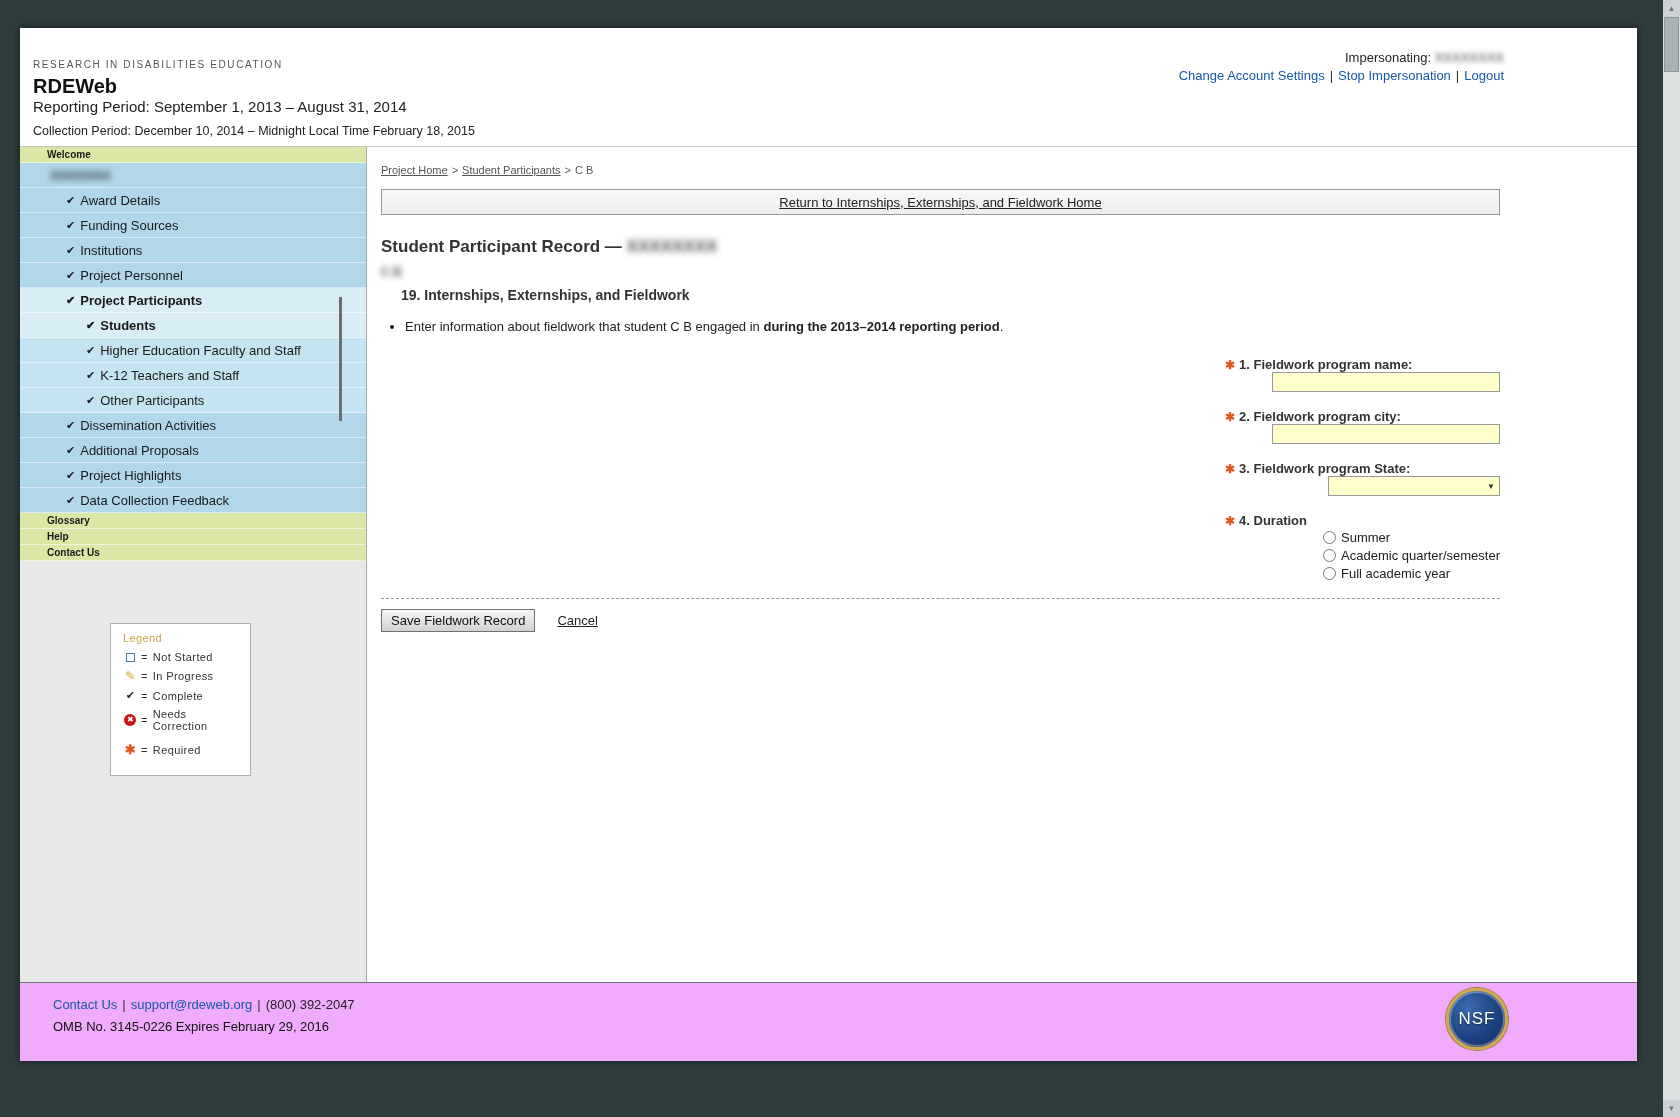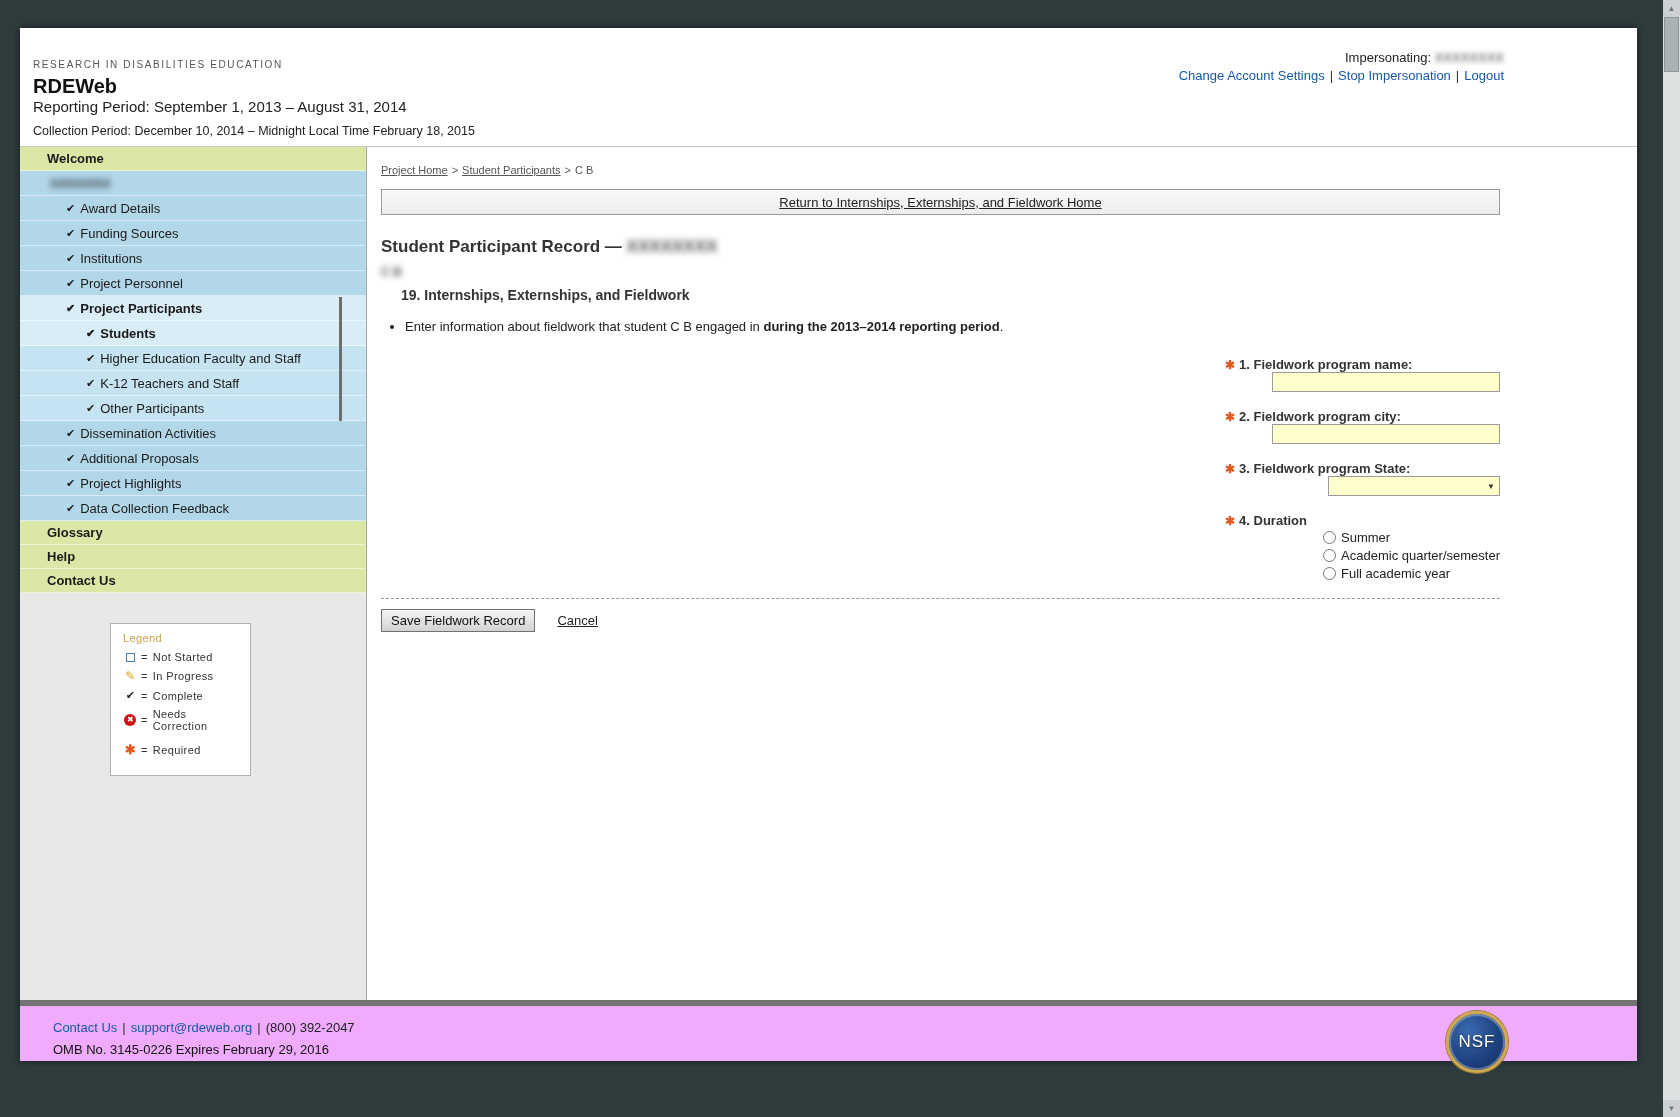--- a/index.html
+++ b/index.html
@@ -30,22 +30,22 @@
   .sep { color: #333; margin: 0 5px; }
   .blur { filter: blur(3px); opacity: .85; }
   .blur-sm { filter: blur(2.5px); opacity: .85; }
 
   
   .body-row { display: flex; flex: 1; min-height: 835px; align-items: stretch; }
 
   
   .sidebar { width: 347px; flex-shrink: 0; background: #e8e8e8; border-right: 1px solid #a8a8a8; position: relative; }
   .nav-green {
-    height: 24px; display: flex; align-items: center; padding-left: 27px;
-    background: #dbe7a6; font-weight: bold; font-size: 13px; color: #1a1a1a;
+    height: 16px; display: flex; align-items: center; padding-left: 27px;
+    background: #dbe7a6; font-weight: bold; font-size: 10px; color: #1a1a1a;
     border-bottom: 1px solid #eef3da; cursor: pointer;
   }
   .nav-item {
     height: 25px; display: flex; align-items: center; padding-left: 46px;
     background: #b2d7e9; font-size: 13px; color: #1a1a1a;
     border-bottom: 1px solid rgba(255,255,255,.5); cursor: pointer;
   }
   .nav-id { padding-left: 30px; font-weight: bold; }
   .lvl2 { padding-left: 66px; }
   .sel { background: #d9edf7; font-weight: bold; }
@@ -107,21 +107,21 @@
   .dash-line { border-top: 1px dashed #999; margin: 16px 0 10px 0; }
   .btn-row { display: flex; align-items: center; }
   button.save-btn {
     font-family: "Liberation Sans", sans-serif; font-size: 13px; color: #111;
     background: linear-gradient(#f5f5f5, #d2d2d2);
     border: 1px solid #707070; padding: 3px 9px; cursor: pointer;
   }
   a.cancel { margin-left: 22px; font-size: 13px; color: #222; text-decoration: underline; cursor: pointer; }
 
   
-  .ftr { border-top: 6px solid #737373; height: 61px; position: relative; padding: 14px 0 12px 33px; font-size: 13px; }
+  .ftr { border-top: 1px solid #737373; height: 79px; position: relative; padding: 14px 0 12px 33px; font-size: 13px; }
   .ftr-line1 { margin-bottom: 7px; }
   .ftr-line2 { color: #111; }
   .nsf-logo {
     position: absolute; right: 129px; top: 5px;
     width: 62px; height: 62px; border-radius: 50%;
     background: radial-gradient(circle at 35% 30%, #3a6ab0, #1c3f7d 60%, #142e5e);
     border: 3px solid #cfa94f;
     box-shadow: 0 0 0 1px #9a7b2f, inset 0 0 0 2px rgba(255,255,255,.3);
     display: flex; align-items: center; justify-content: center;
   }

